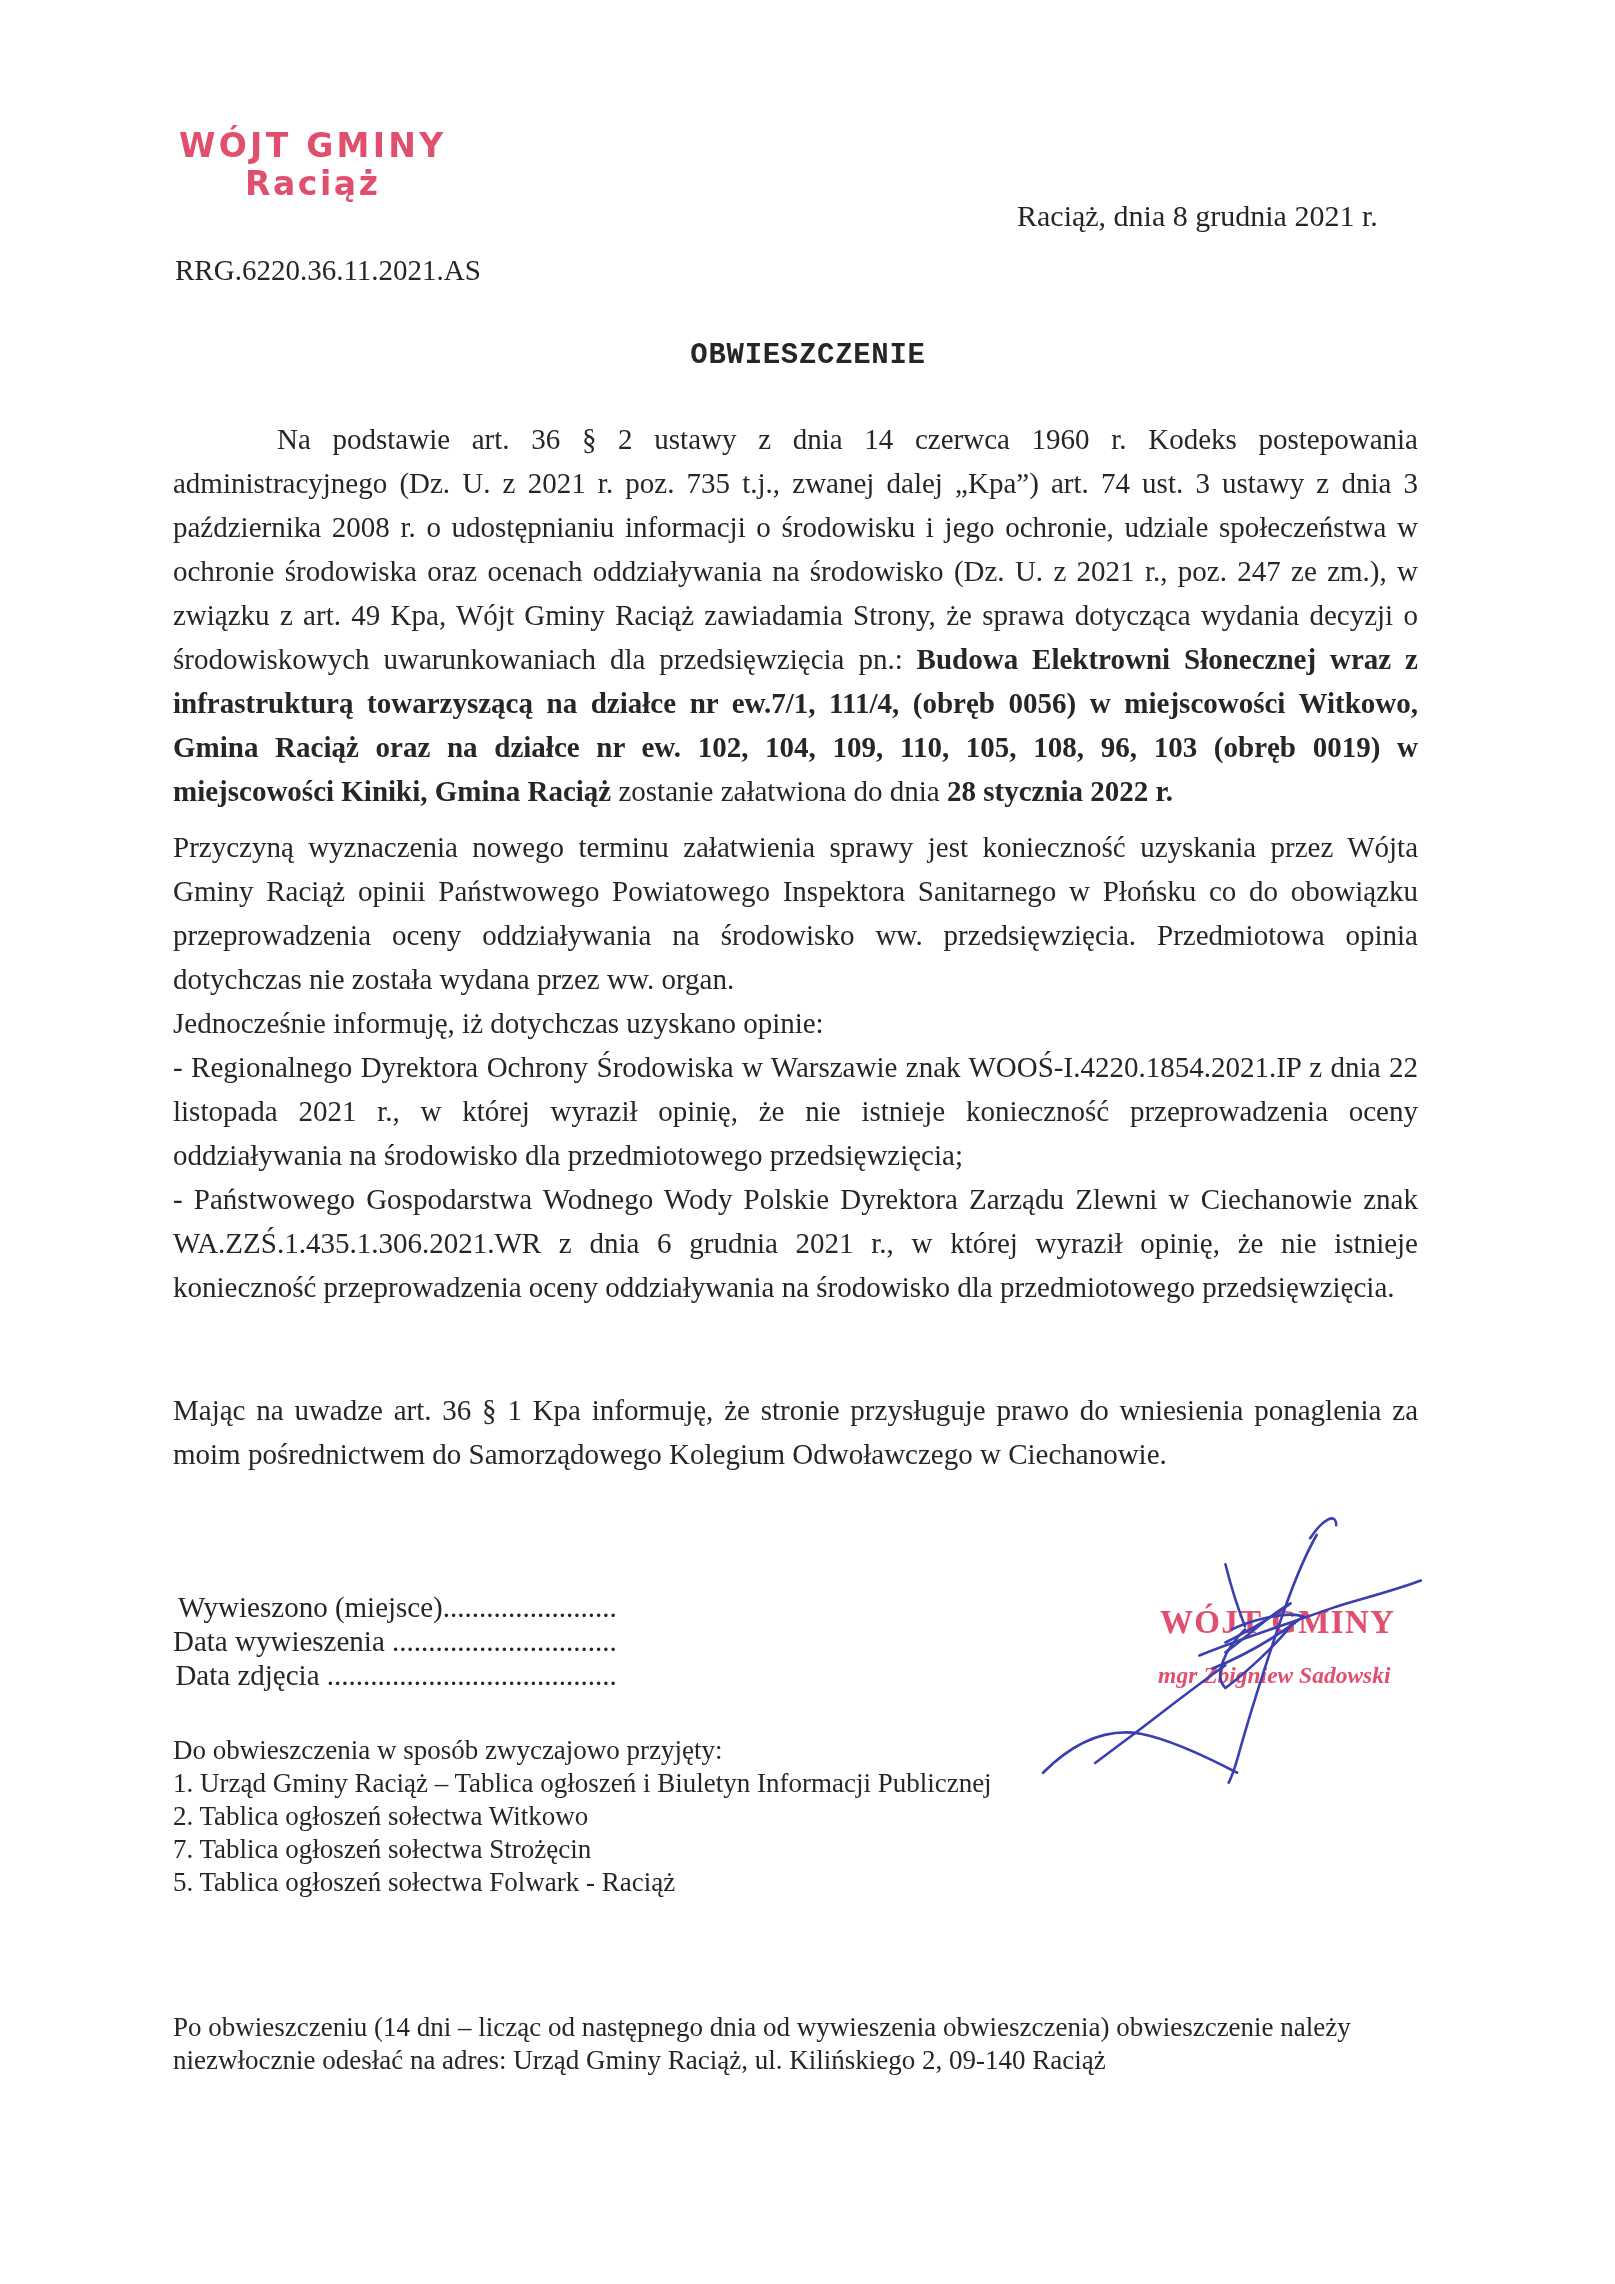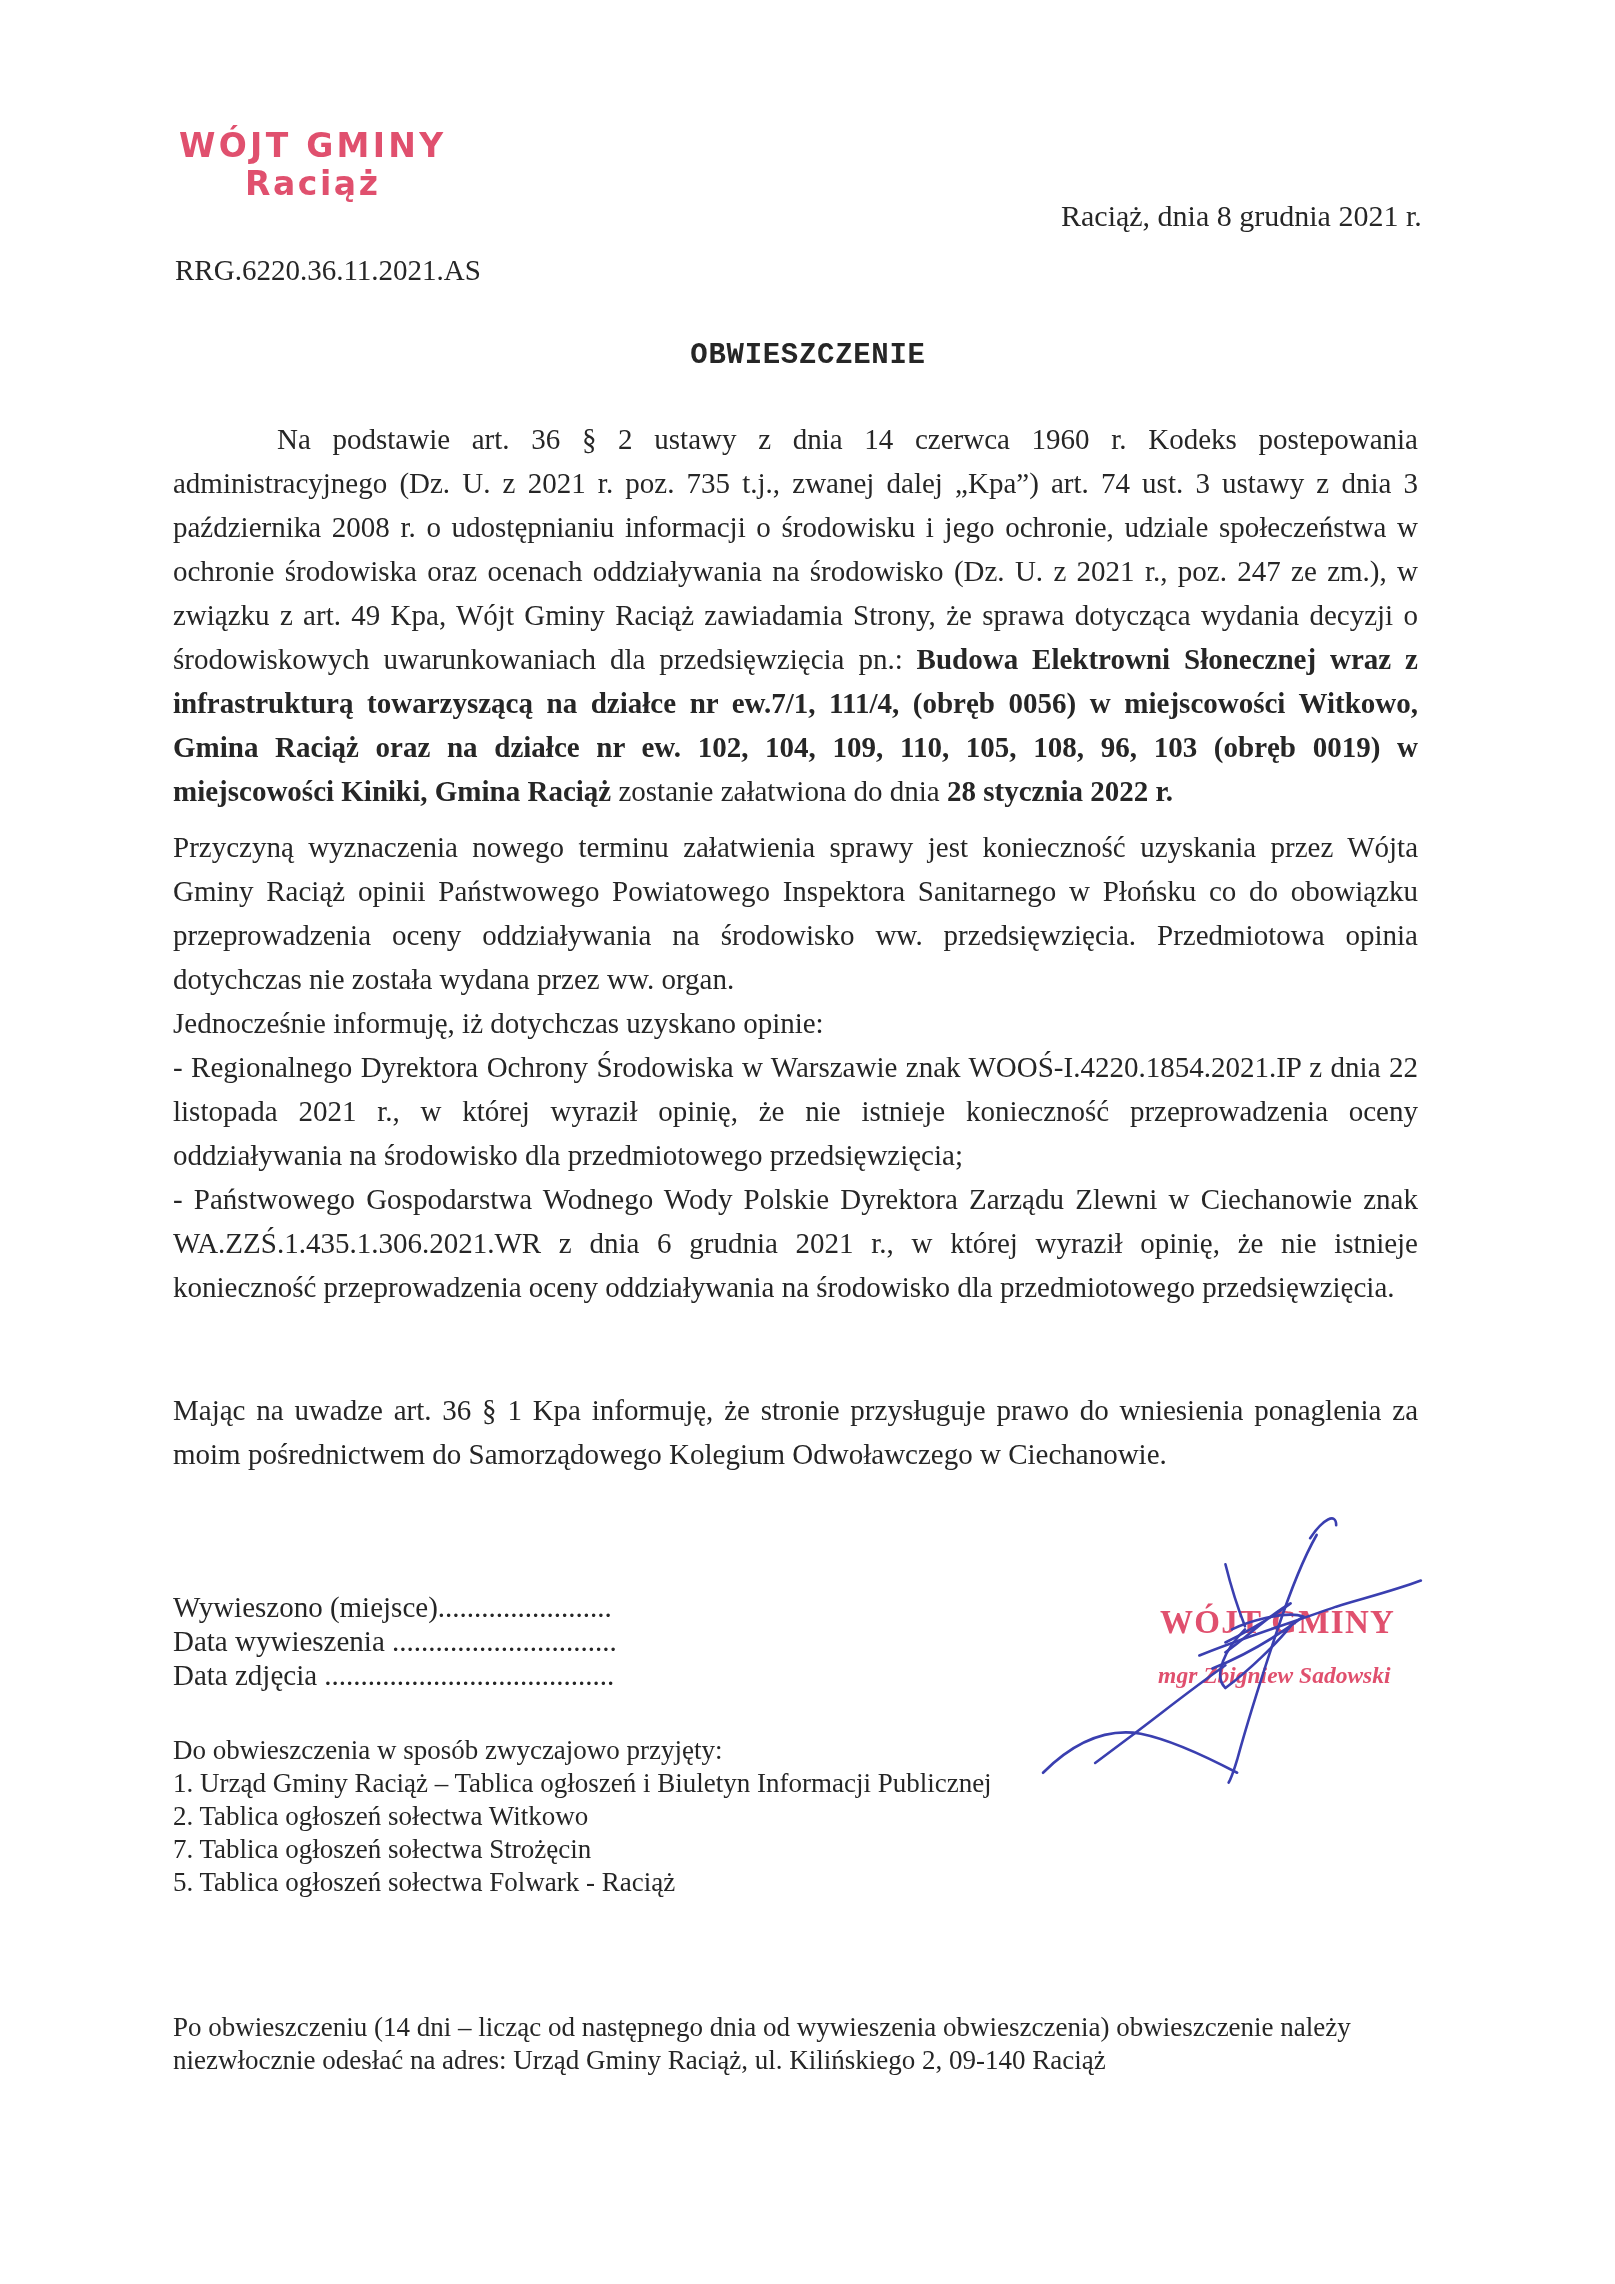--- a/index.html
+++ b/index.html
@@ -3,30 +3,30 @@
 <meta charset="utf-8">
 <style>
   html, body { margin: 0; padding: 0; background: #ffffff; }
   body { width: 1616px; height: 2284px; position: relative; overflow: hidden;
          font-family: "Liberation Serif", "DejaVu Serif", serif; color: #262626; }
   .abs { position: absolute; }
   .stamp-top { left: 179px; top: 127px; color: #e0506e; font-family: "DejaVu Sans", "Liberation Sans", sans-serif;
                font-weight: bold; text-align: center; line-height: 1.15; }
   .stamp-top .l1 { font-size: 33px; letter-spacing: 3.3px; display:block; }
   .stamp-top .l2 { font-size: 33px; letter-spacing: 2.6px; display:block;text-align:center; }
-  .date { left: 1017px; top: 199px; font-size: 30px; margin-left: 44px; }
+  .date { left: 1017px; top: 199px; font-size: 30px; }
   .ref { left: 175px; top: 254px; font-size: 29px; }
   .title { left: 0; width: 1616px; top: 339px; text-align: center; font-size: 29px; font-weight: bold; letter-spacing: 0.7px; font-family: Liberation Mono, monospace; }
   .body { left: 173px; width: 1245px; font-size: 29px; line-height: 44px; text-align: justify; }
   .p1 { top: 417px; text-indent: 104px; }
   .p2 { top: 825px; }
   .p3 { top: 1001px; }
   .p4 { top: 1388px; }
   .b { font-weight: bold; }
-  .posted { left: 173px; top: 1590px; font-size: 29px; line-height: 34px; }
+  .posted { left: 173px; top: 1590px; font-size: 29px; line-height: 34px; text-align: right; }
   .posted .row { display:block; white-space: nowrap; }
   .stamp-sig { left: 1160px; top: 1604px; color: #e0506e; text-align: center; font-family: "Liberation Serif", serif; }
   .stamp-sig .l1 { font-size: 33px; display:block; letter-spacing: 1.3px; font-weight: bold; }
   .stamp-sig .l2 { font-size: 23.5px; display:block; font-style: italic; font-weight: bold; margin-top: 21px; margin-left:-6.5px; }
   .signature { left: 1030px; top: 1499px; width: 456px; height: 313px; pointer-events: none; }
   .dist { left: 173px; top: 1734px; font-size: 27px; line-height: 33px; }
   .dist .row { display: block; white-space: nowrap; }
   .footer { left: 173px; top: 2011px; width: 1238px; font-size: 27px; line-height: 33px; }
 </style>
 </head>

